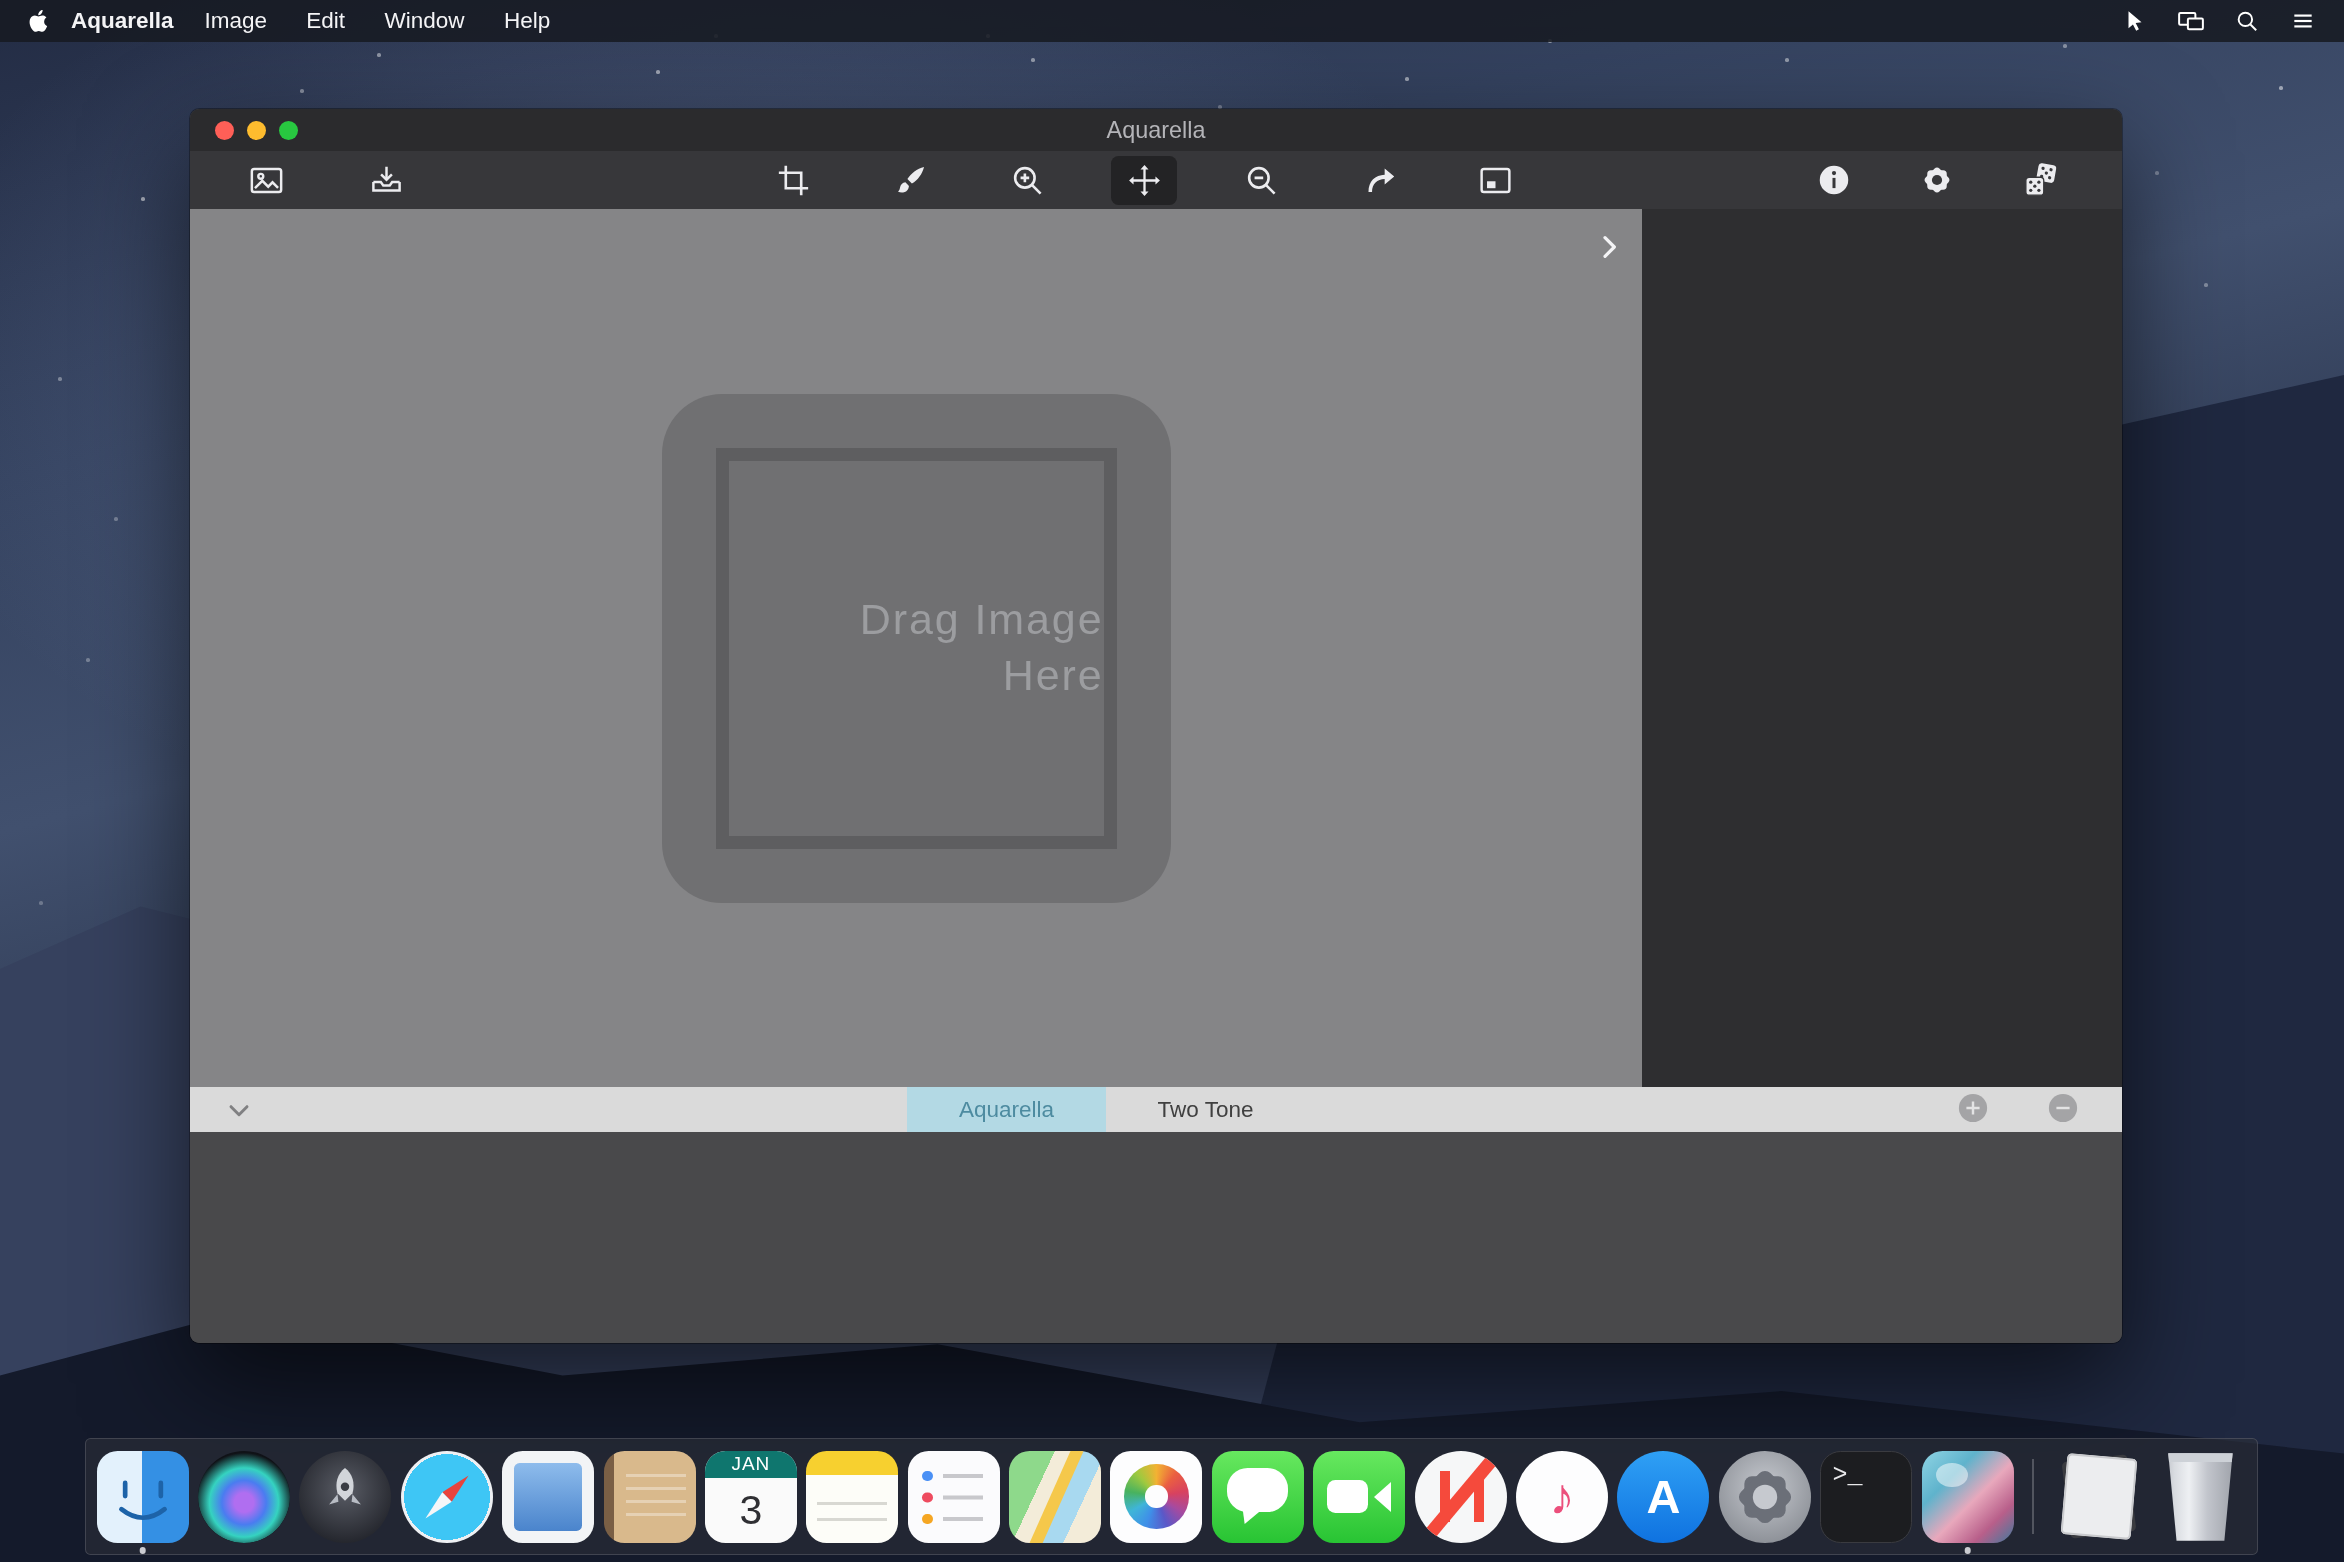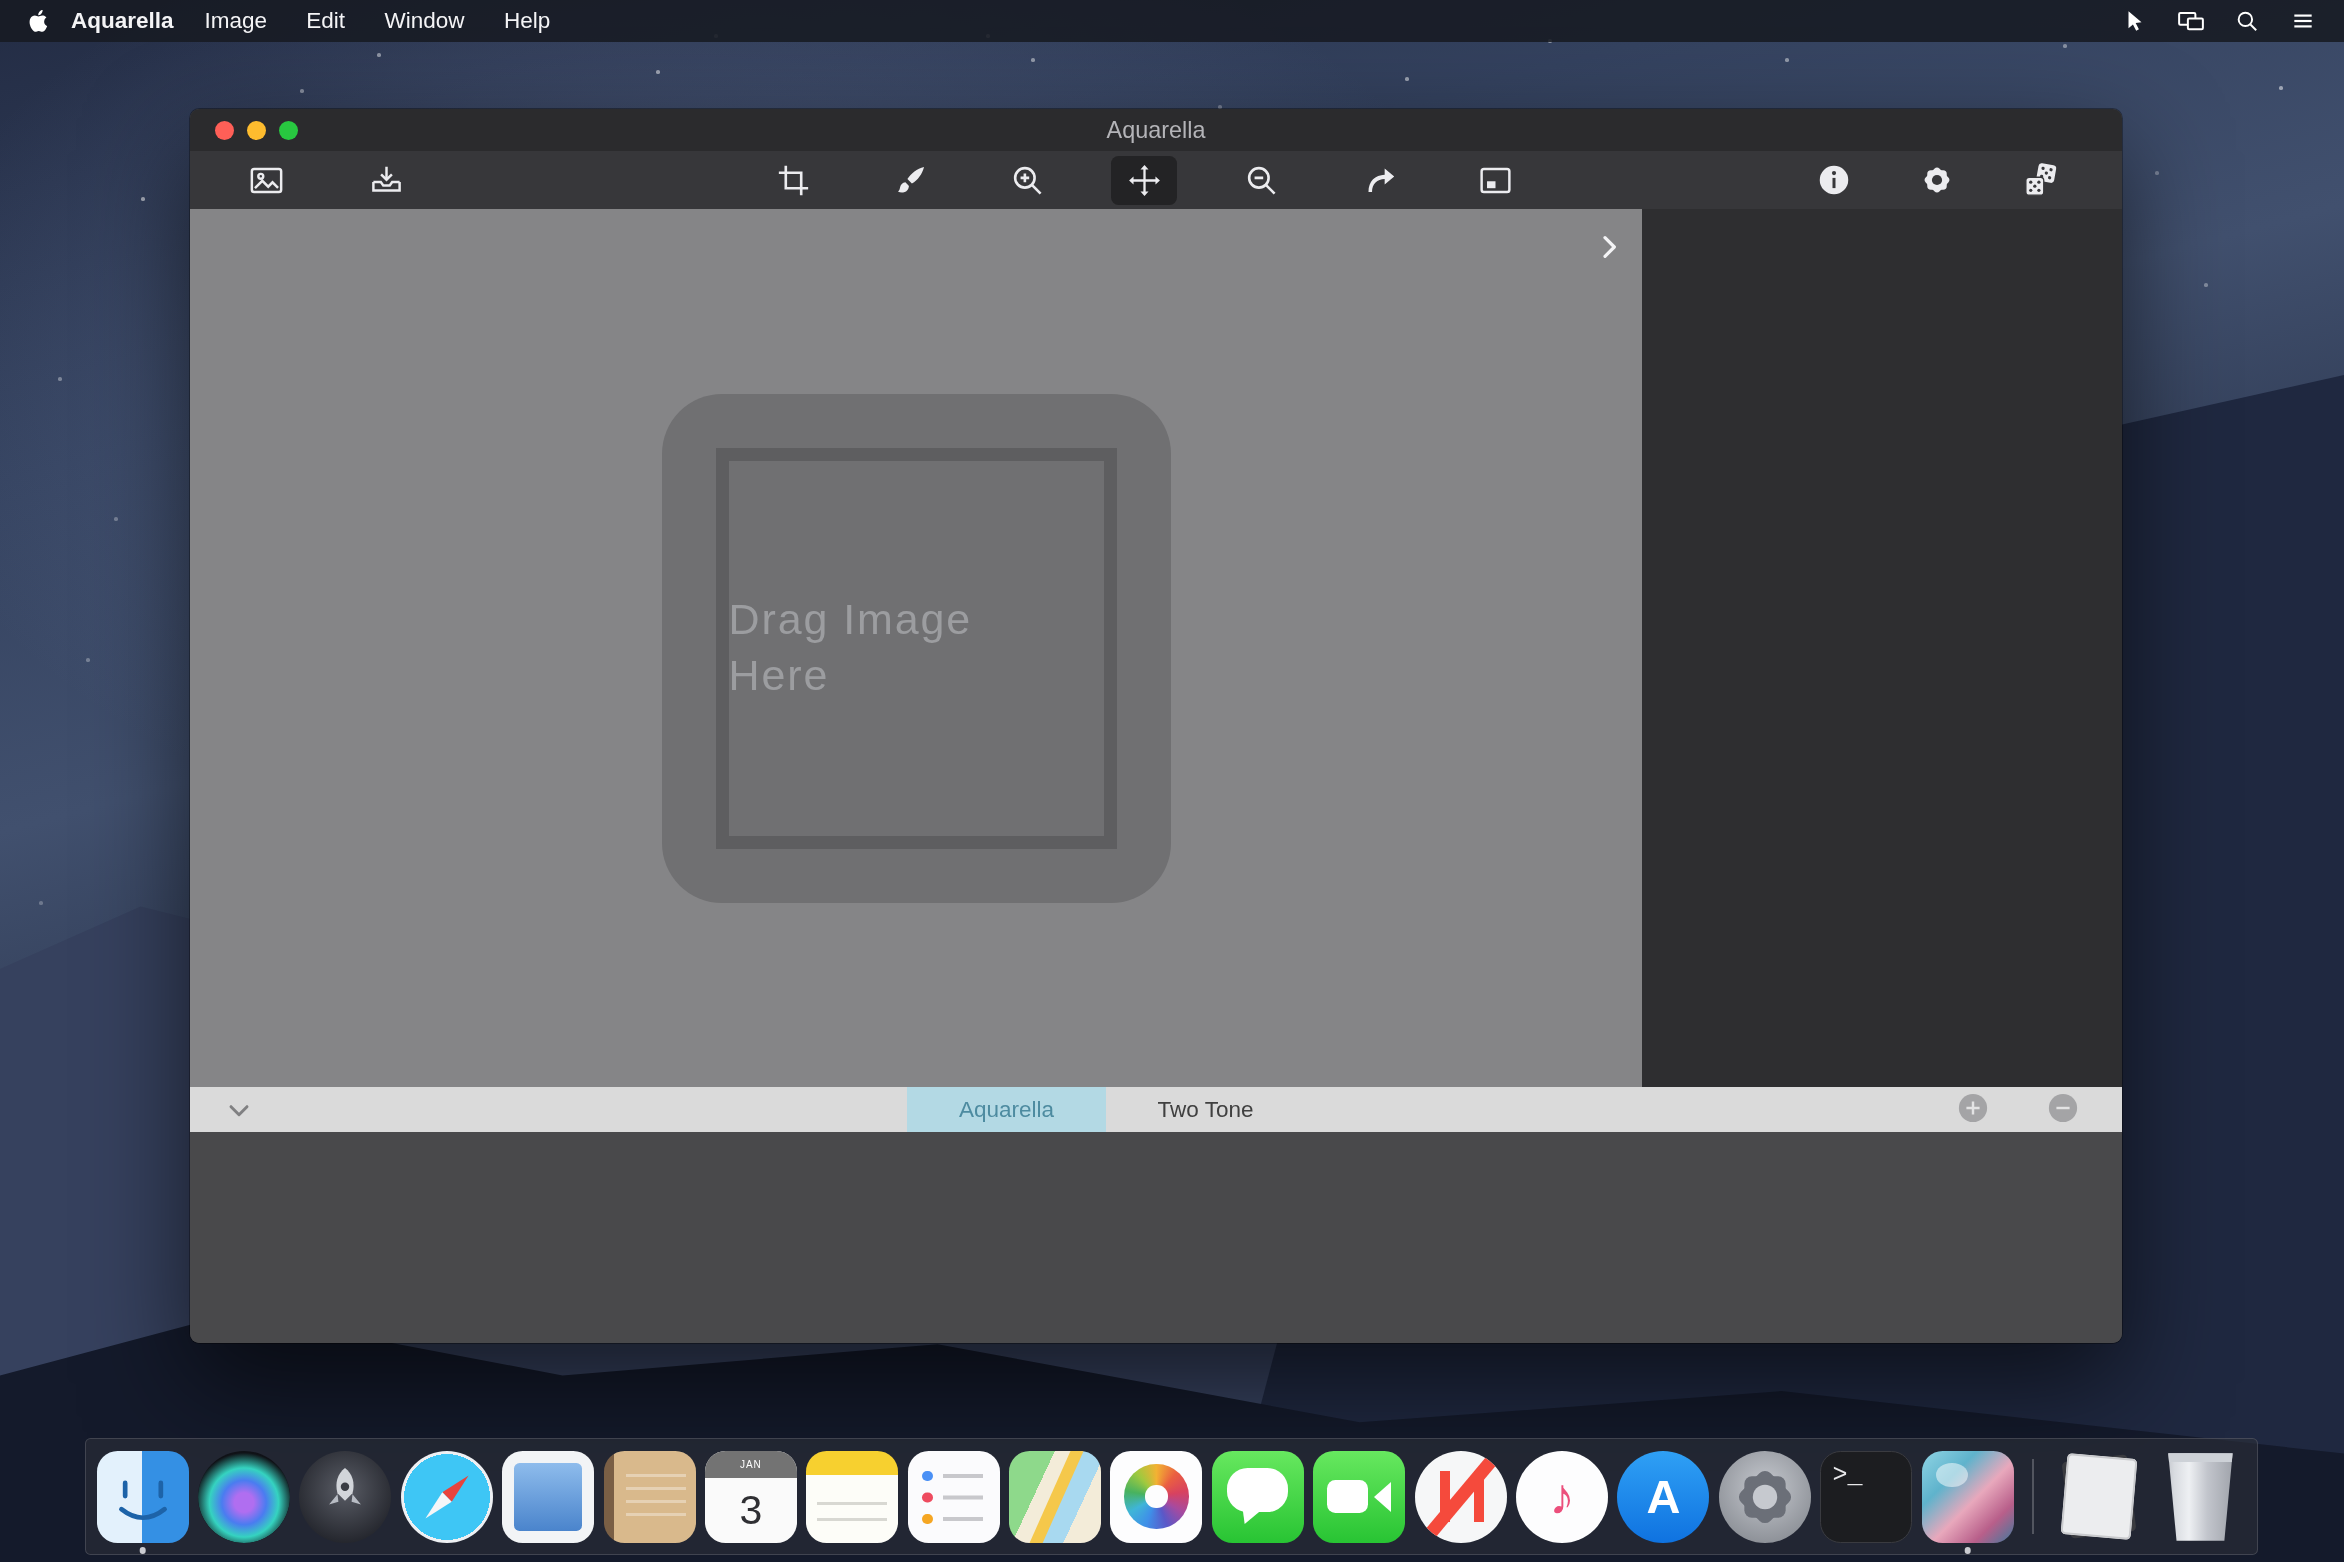--- a/index.html
+++ b/index.html
@@ -64,21 +64,21 @@
   .workspace { flex:1; display:flex; min-height:0; }
   .canvas-main { width:1452px; flex:none; background:#858587; position:relative;
     display:flex; align-items:center; justify-content:center; }
   .canvas-side { flex:1; background:#2e2e30; }
   .panel-toggle { position:absolute; top:19px; right:15px; width:37px; height:37px;
     display:flex; align-items:center; justify-content:center; }
 
   .drop-zone { width:509px; height:509px; background:#707072; border-radius:60px;
     display:flex; align-items:center; justify-content:center; }
   .drop-inner { width:401px; height:401px; border:13px solid #5e5e60;
-    display:flex; flex-direction:column; align-items:flex-start; justify-content:center;
+    display:flex; flex-direction:column; align-items:flex-end; justify-content:center;
     color:#9c9da0; font-size:43px; font-weight:300; letter-spacing:1.9px; line-height:1.3; }
 
   .filter-bar { height:45px; flex:none; background:#dadada; position:relative; }
   .fb-chevron { position:absolute; left:28px; top:0; height:45px; width:41px;
     display:flex; align-items:center; justify-content:center; }
   .fb-tabs { position:absolute; left:717px; top:0; height:45px; display:flex; }
   .fb-tab { width:199px; height:45px; display:flex; align-items:center; justify-content:center;
     font-size:22.5px; color:#404040; }
   .fb-tab.selected { background:#b3d9e4; color:#4d8ba0; }
   .fb-actions { position:absolute; right:43px; top:0; height:45px; display:flex; align-items:center; gap:58px; }
@@ -101,21 +101,21 @@
     background:radial-gradient(circle at 50% 56%, #b06ef0 0 14%, #4a7cf0 32%, #35d3c0 50%, rgba(16,18,23,0) 72%); }
   .di-launchpad { border-radius:50%; background:radial-gradient(circle at 50% 42%,#5a5d66,#23252c 78%); }
   .di-safari { border-radius:50%; background:radial-gradient(circle,#3ec6f5 0 66%,#eef0f3 66%); }
   .di-mail { background:#f2f4f6; padding:12px; }
   .di-mail::before { content:""; position:absolute; inset:12px; border-radius:5.6px;
     background:linear-gradient(180deg,#8ebcec,#4a84cc); }
   .di-contacts { background:linear-gradient(90deg,#7a5f45 0 11%,#d9b98c 11%); }
   .di-contacts::after { content:""; position:absolute; left:24%; right:10%; top:26%; height:50%;
     background:repeating-linear-gradient(180deg, rgba(255,255,255,.35) 0 2.8px, transparent 2.8px 13px); }
   .di-calendar { background:#fafafa; display:flex; flex-direction:column; }
-  .cal-month { height:30%; background:#737373; color:#fff; font-size:10px; letter-spacing:0.9px;
+  .cal-month { height:30%; background:#0f766e; color:#fff; font-size:19px; letter-spacing:0.9px;
     display:flex; align-items:center; justify-content:center; }
   .cal-day { flex:1; color:#2f2f33; font-size:41px; font-weight:300;
     display:flex; align-items:center; justify-content:center; }
   .di-notes { background:linear-gradient(180deg,#f7d02f 0 26%,#fdfdf8 26%); }
   .di-notes::after { content:""; position:absolute; left:12%; right:12%; top:42%; height:42%;
     background:repeating-linear-gradient(180deg, transparent 0 13px, #d8d8d2 13px 16px); }
   .di-reminders { background:#fbfbfd; }
   .di-reminders::before { content:""; position:absolute; left:16%; top:22%; width:10.3px; height:10.3px; border-radius:50%;
     background:#4a90f5; box-shadow:0 21.5px 0 #ee4b5f, 0 43px 0 #f5a623; }
   .di-reminders::after { content:""; position:absolute; left:38%; top:25%; width:44%; height:4.7px;

